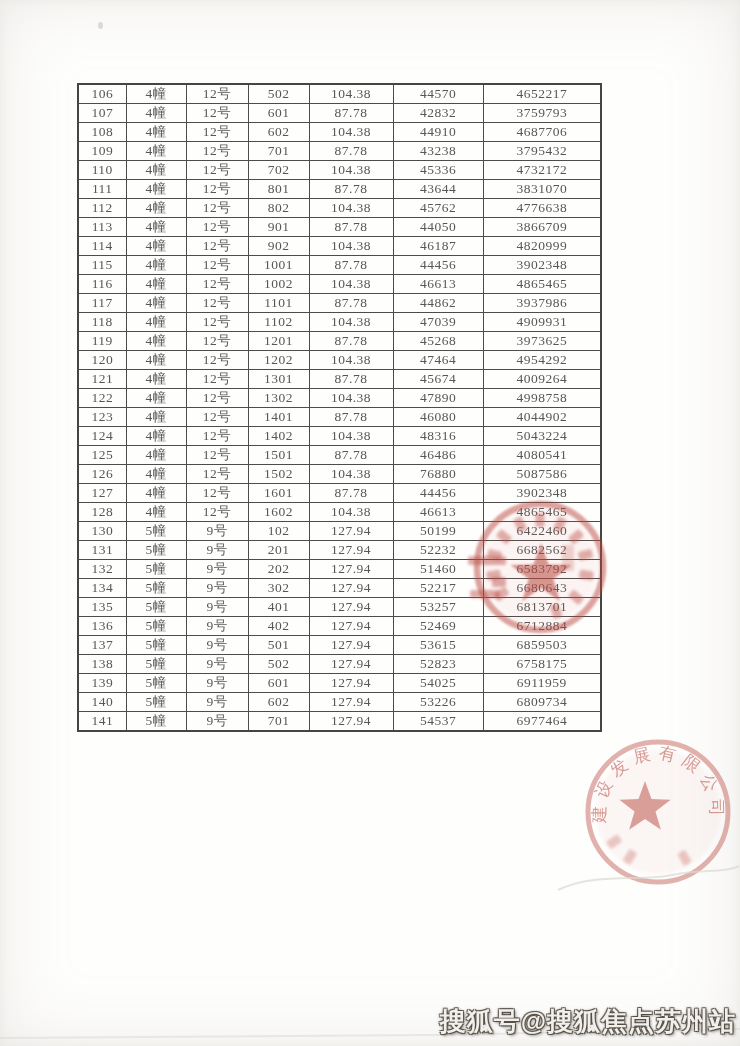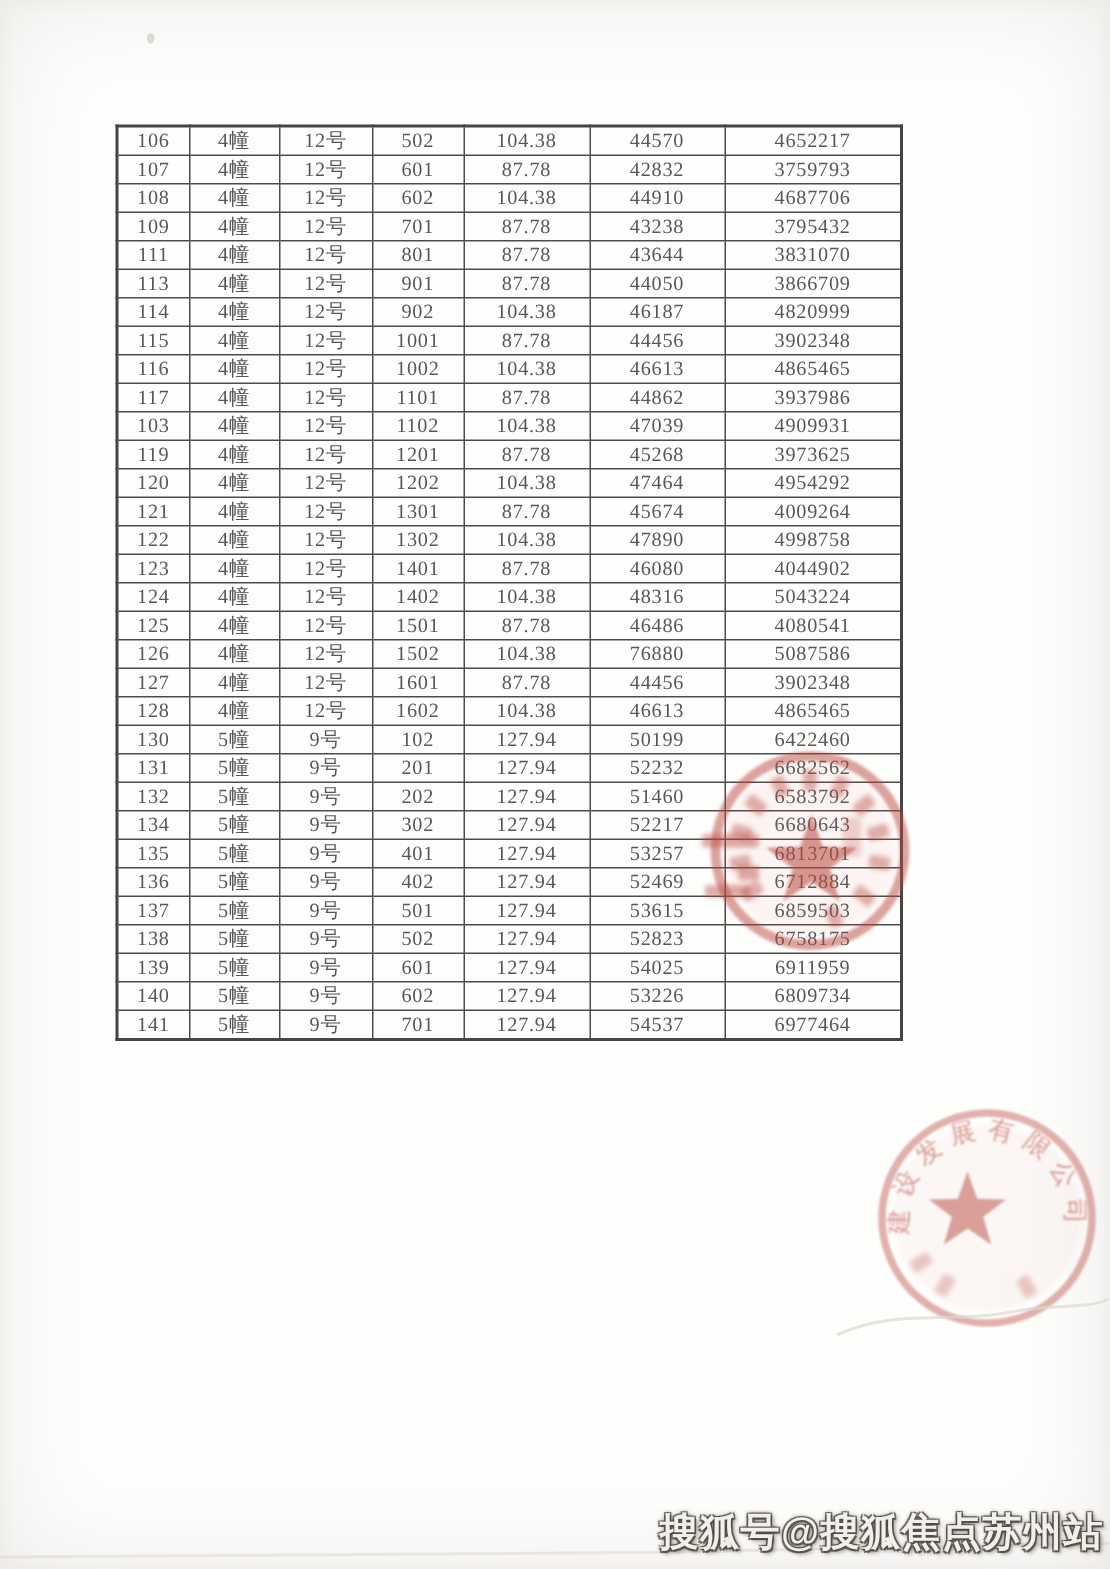--- a/index.html
+++ b/index.html
@@ -91,29 +91,47 @@
         <tr>
           <td>109</td>
           <td>4幢</td>
           <td>12号</td>
           <td>701</td>
           <td>87.78</td>
           <td>43238</td>
           <td>3795432</td>
         </tr>
         <tr>
+          <td>110</td>
+          <td>4幢</td>
+          <td>12号</td>
+          <td>702</td>
+          <td>104.38</td>
+          <td>45336</td>
+          <td>4732172</td>
+        </tr>
+        <tr>
           <td>111</td>
           <td>4幢</td>
           <td>12号</td>
           <td>801</td>
           <td>87.78</td>
           <td>43644</td>
           <td>3831070</td>
         </tr>
         <tr>
+          <td>112</td>
+          <td>4幢</td>
+          <td>12号</td>
+          <td>802</td>
+          <td>104.38</td>
+          <td>45762</td>
+          <td>4776638</td>
+        </tr>
+        <tr>
           <td>113</td>
           <td>4幢</td>
           <td>12号</td>
           <td>901</td>
           <td>87.78</td>
           <td>44050</td>
           <td>3866709</td>
         </tr>
         <tr>
           <td>114</td>
@@ -145,21 +163,21 @@
         <tr>
           <td>117</td>
           <td>4幢</td>
           <td>12号</td>
           <td>1101</td>
           <td>87.78</td>
           <td>44862</td>
           <td>3937986</td>
         </tr>
         <tr>
-          <td>103</td>
+          <td>118</td>
           <td>4幢</td>
           <td>12号</td>
           <td>1102</td>
           <td>104.38</td>
           <td>47039</td>
           <td>4909931</td>
         </tr>
         <tr>
           <td>119</td>
           <td>4幢</td>

